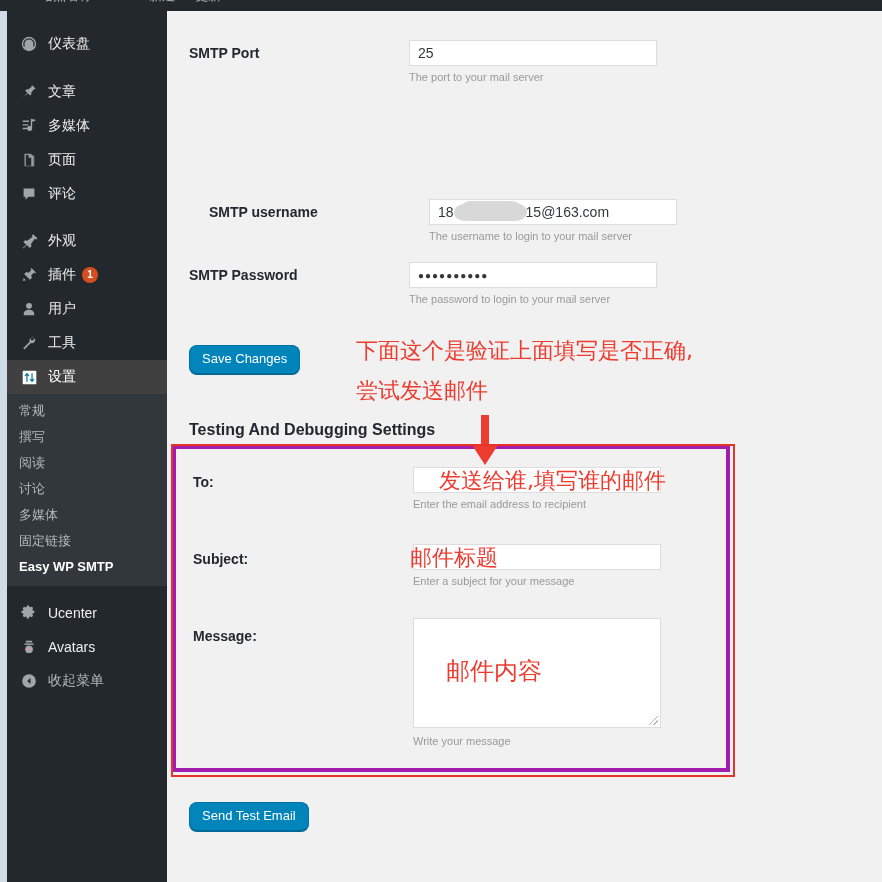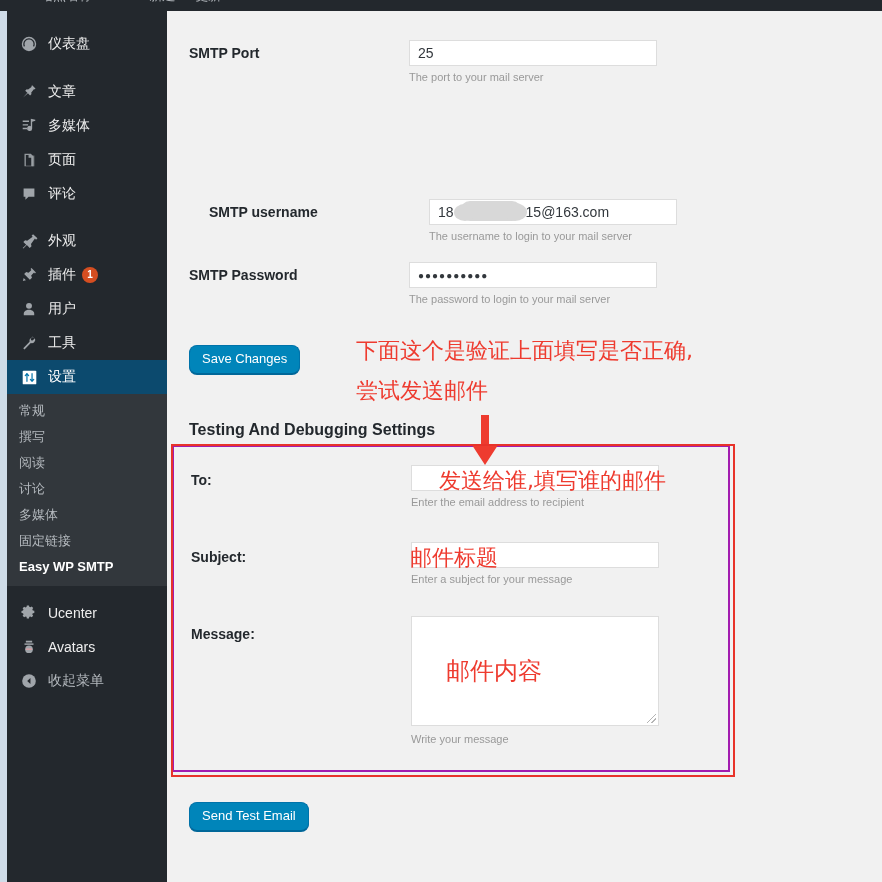--- a/index.html
+++ b/index.html
@@ -40,21 +40,21 @@
     box-sizing: border-box;
   }
   .menu-item .mi-icon {
     width: 20px; height: 20px; margin-right: 9px;
     display: inline-flex; align-items: center; justify-content: center;
     color: #a0a5aa; flex: none;
   }
   .menu-item .mi-icon svg { display: block; }
   .menu-item.sep { margin-top: 13px; }
   .menu-item.active {
-    background: #0c4a6e; color: #fff;
+    background: #404040; color: #fff;
   }
   .menu-item.active .mi-icon { color: #fff; }
   .menu-item.active::after {
     content: ""; position: absolute; right: -8px; top: 7px;
     border-top: 10px solid transparent;
     border-bottom: 10px solid transparent;
     border-left: 8px solid #0073aa;
   }
   .badge {
     background: #d54e21; color: #fff;
@@ -144,21 +144,21 @@
   }
 
   .section-title {
     font-size: 16px; font-weight: bold; color: #23282d;
   }
 
   
   .test-box {
     position: absolute; left: 5px; top: 434px;
     width: 558px; height: 327px;
-    border: 2px solid #a21caf;
+    border: 4px solid #a21caf;
     background: #f1f1f1;
     box-sizing: border-box;
   }
   .textarea-box {
     width: 248px; height: 110px;
     box-sizing: border-box;
     border: 1px solid #ddd; background: #fff;
     position: relative;
   }
   .resize-grip {

